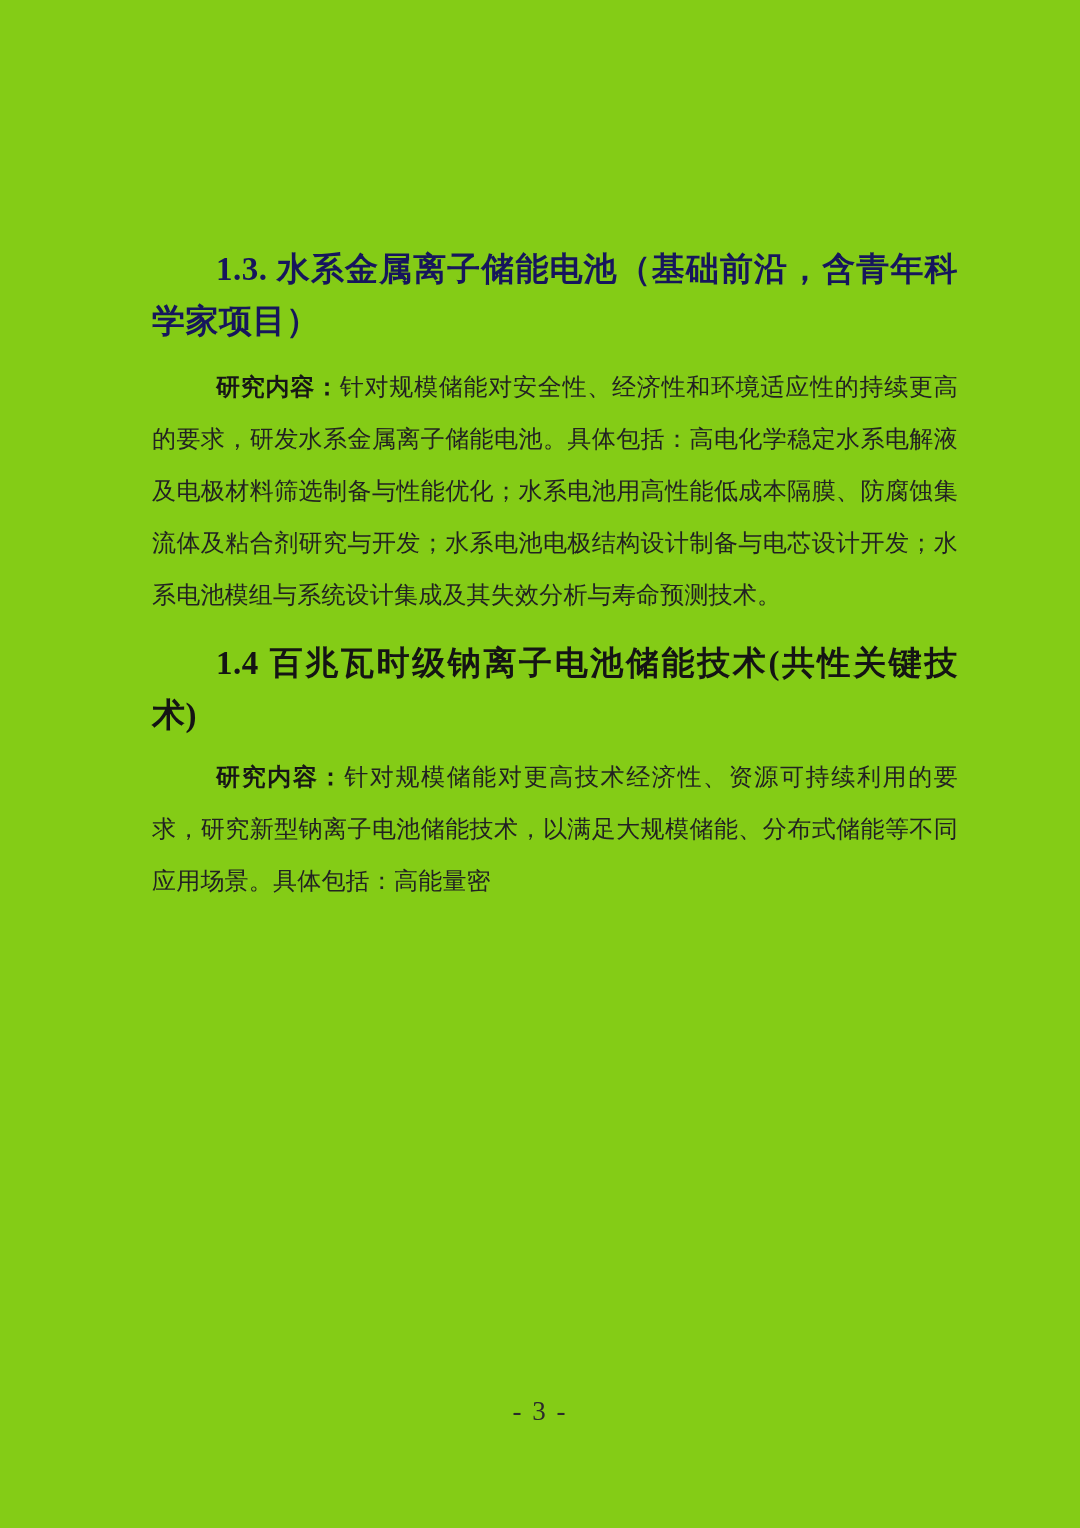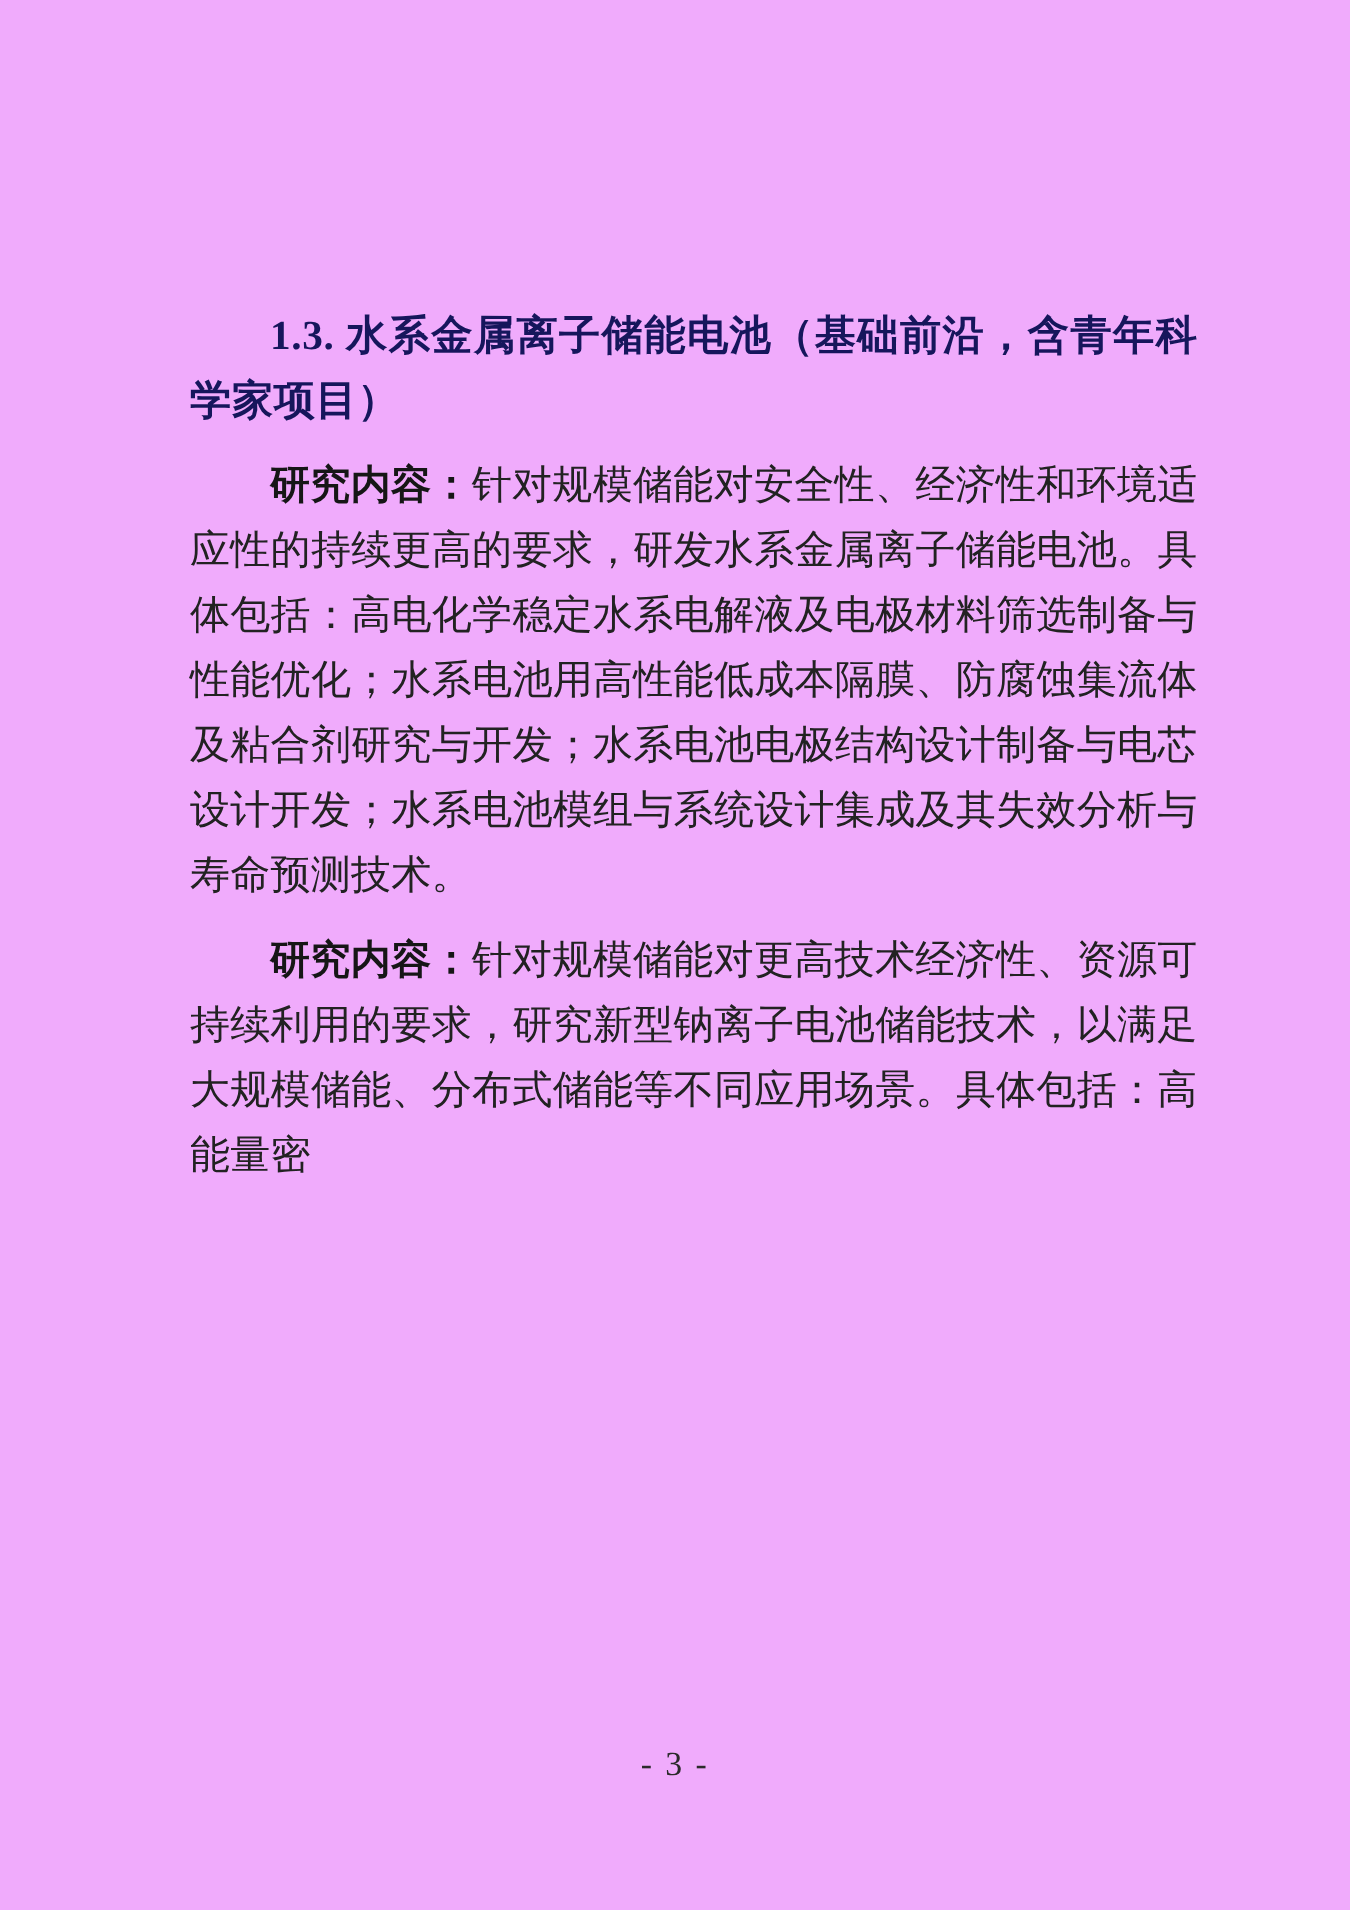--- a/index.html
+++ b/index.html
@@ -4,21 +4,21 @@
 <style>
   html, body {
     margin: 0;
     padding: 0;
     background: #ffffff;
   }
   .page {
     position: relative;
     width: 1080px;
     height: 1528px;
-    background: #f0abfc;
+    background: #84cc16;
     overflow: hidden;
     font-family: "Liberation Serif", "DejaVu Serif", serif;
     color: #1f1f1f;
   }
   .content {
     position: absolute;
     left: 152px;
     top: 243px;
     width: 806px;
   }
@@ -33,21 +33,21 @@
   }
   .heading-blue {
     color: #16165c;
   }
   .heading-black {
     color: #141414;
     margin-top: 4px;
     margin-bottom: 10px;
   }
   .para {
-    font-size: 32px;
+    font-size: 24px;
     line-height: 52px;
     margin: 0 0 16px 0;
     text-indent: 64px;
     text-align: justify;
     letter-spacing: 0.2px;
     color: #222222;
   }
   .para .label {
     font-weight: bold;
     color: #161616;
@@ -70,19 +70,20 @@
 <body>
 
 <div class="page">
   <div class="content">
 
     <h2 class="heading heading-blue">1.3. 水系金属离子储能电池（基础前沿，含青年科学家项目）</h2>
 
     <p class="para"><span class="label">研究内容：</span><span>针对规模储能对安全性、经济性和环境适应性的持续更高的要求，研发水系金属离子储能电池。具体包括：高电化学稳定水系电解液及电极材料筛选制备与性能优化；水系电池用高性能低成本隔膜、防腐蚀集流体及粘合剂研究与开发；水系电池电极结构设计制备与电芯设计开发；水系电池模组与系统设计集成及其失效分析与寿命预测技术。</span></p>
 
 
+    <h2 class="heading heading-black">1.4 百兆瓦时级钠离子电池储能技术(共性关键技术)</h2>
 
     <p class="para"><span class="label">研究内容：</span><span>针对规模储能对更高技术经济性、资源可持续利用的要求，研究新型钠离子电池储能技术，以满足大规模储能、分布式储能等不同应用场景。具体包括：高能量密</span></p>
 
   </div>
 
   <div class="pagenum">- 3 -</div>
 </div>
 
 </body></html>

